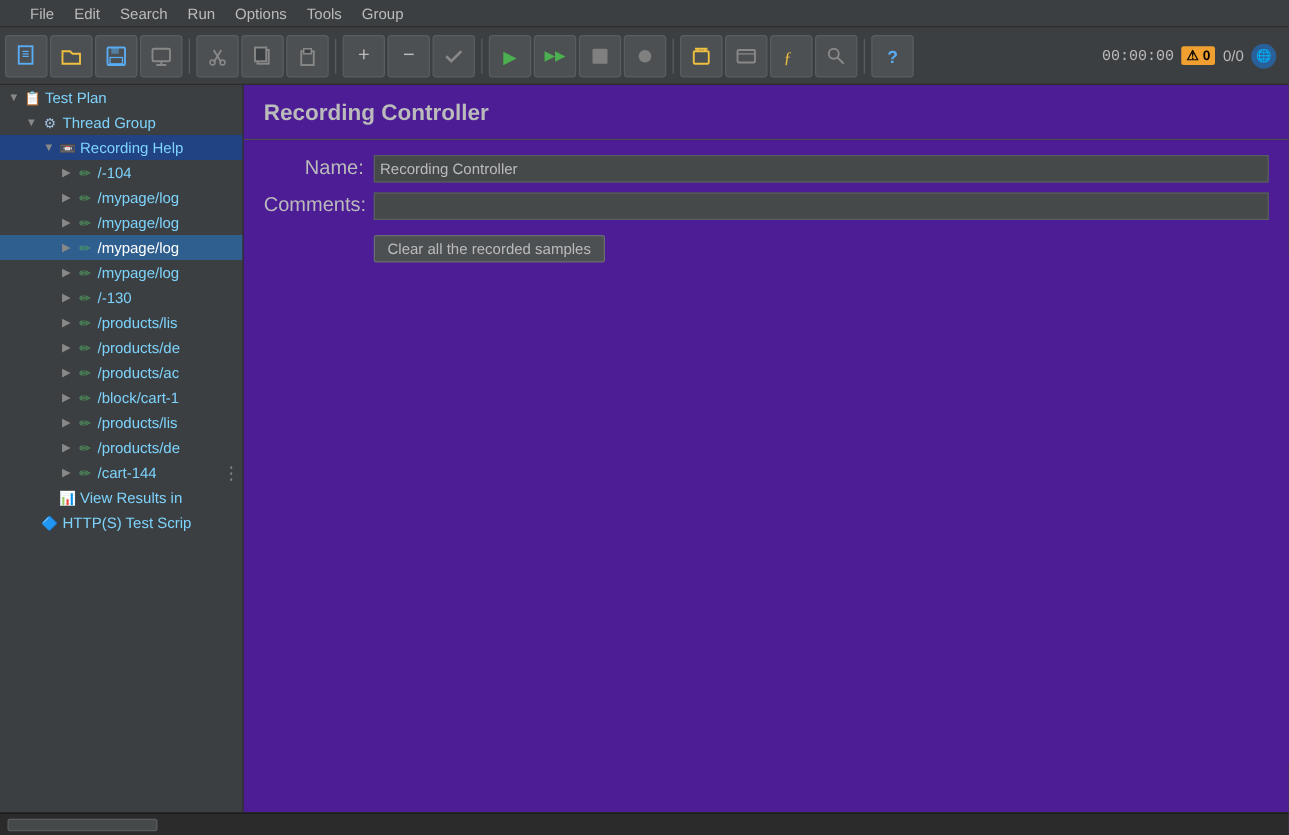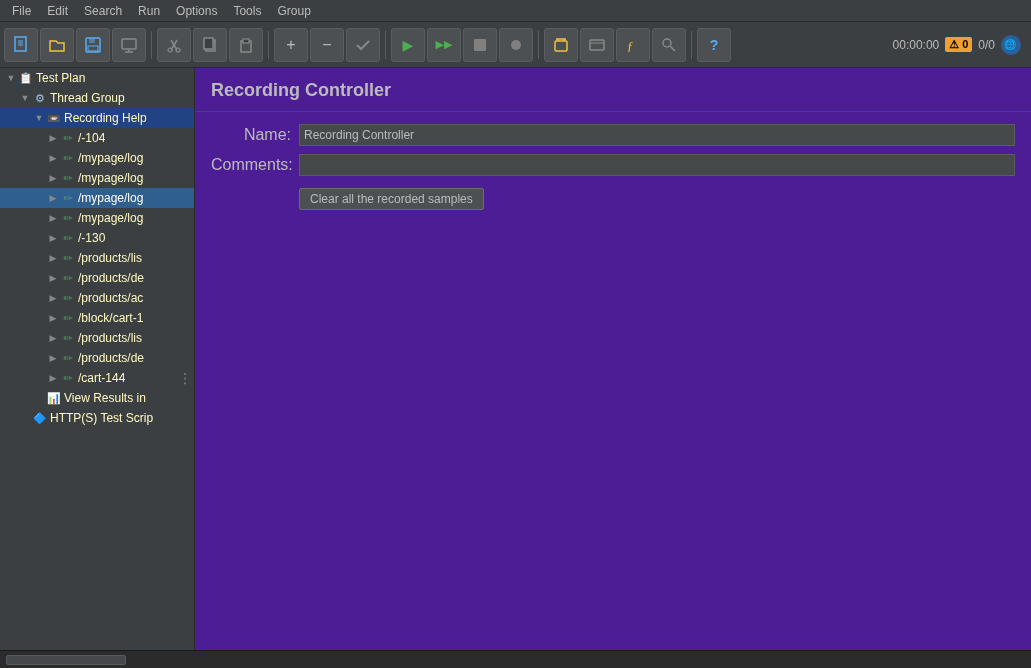--- a/index.html
+++ b/index.html
@@ -14,21 +14,21 @@
       display: flex;
       flex-direction: column;
     }
 
     
     .menu-bar {
       background: #3c3f41;
       display: flex;
       align-items: center;
       height: 22px;
-      padding: 0 4px;
+      padding: 0 16px;
       border-bottom: 1px solid #2b2b2b;
       flex-shrink: 0;
     }
     .menu-item {
       padding: 2px 8px;
       cursor: pointer;
       color: #bbbbbb;
       font-size: 12px;
     }
 
@@ -64,21 +64,21 @@
     }
     .toolbar-spacer { flex: 1; }
     .toolbar-status {
       display: flex;
       align-items: center;
       gap: 6px;
       font-size: 12px;
       color: #bbbbbb;
       margin-right: 6px;
     }
-    .status-timer { font-family: Liberation Sans, sans-serif; }
+    .status-timer { font-family: Liberation Mono, monospace; }
     .status-warn {
       background: #f0a030;
       color: #000;
       border-radius: 2px;
       padding: 1px 4px;
       font-size: 11px;
       font-weight: bold;
     }
     .status-counts { color: #bbbbbb; }
     .status-globe {
@@ -135,21 +135,21 @@
       height: 16px;
       display: flex;
       align-items: center;
       justify-content: center;
       font-size: 11px;
       flex-shrink: 0;
       margin-right: 2px;
     }
     .tree-label {
       font-size: 12px;
-      color: #fef9c3;
+      color: #7dd3fc;
       overflow: hidden;
       text-overflow: ellipsis;
     }
     .tree-item.highlighted .tree-label { color: #ffffff; }
 
     
     .right-panel {
       flex: 1;
       background: #4c1d95;
       display: flex;

